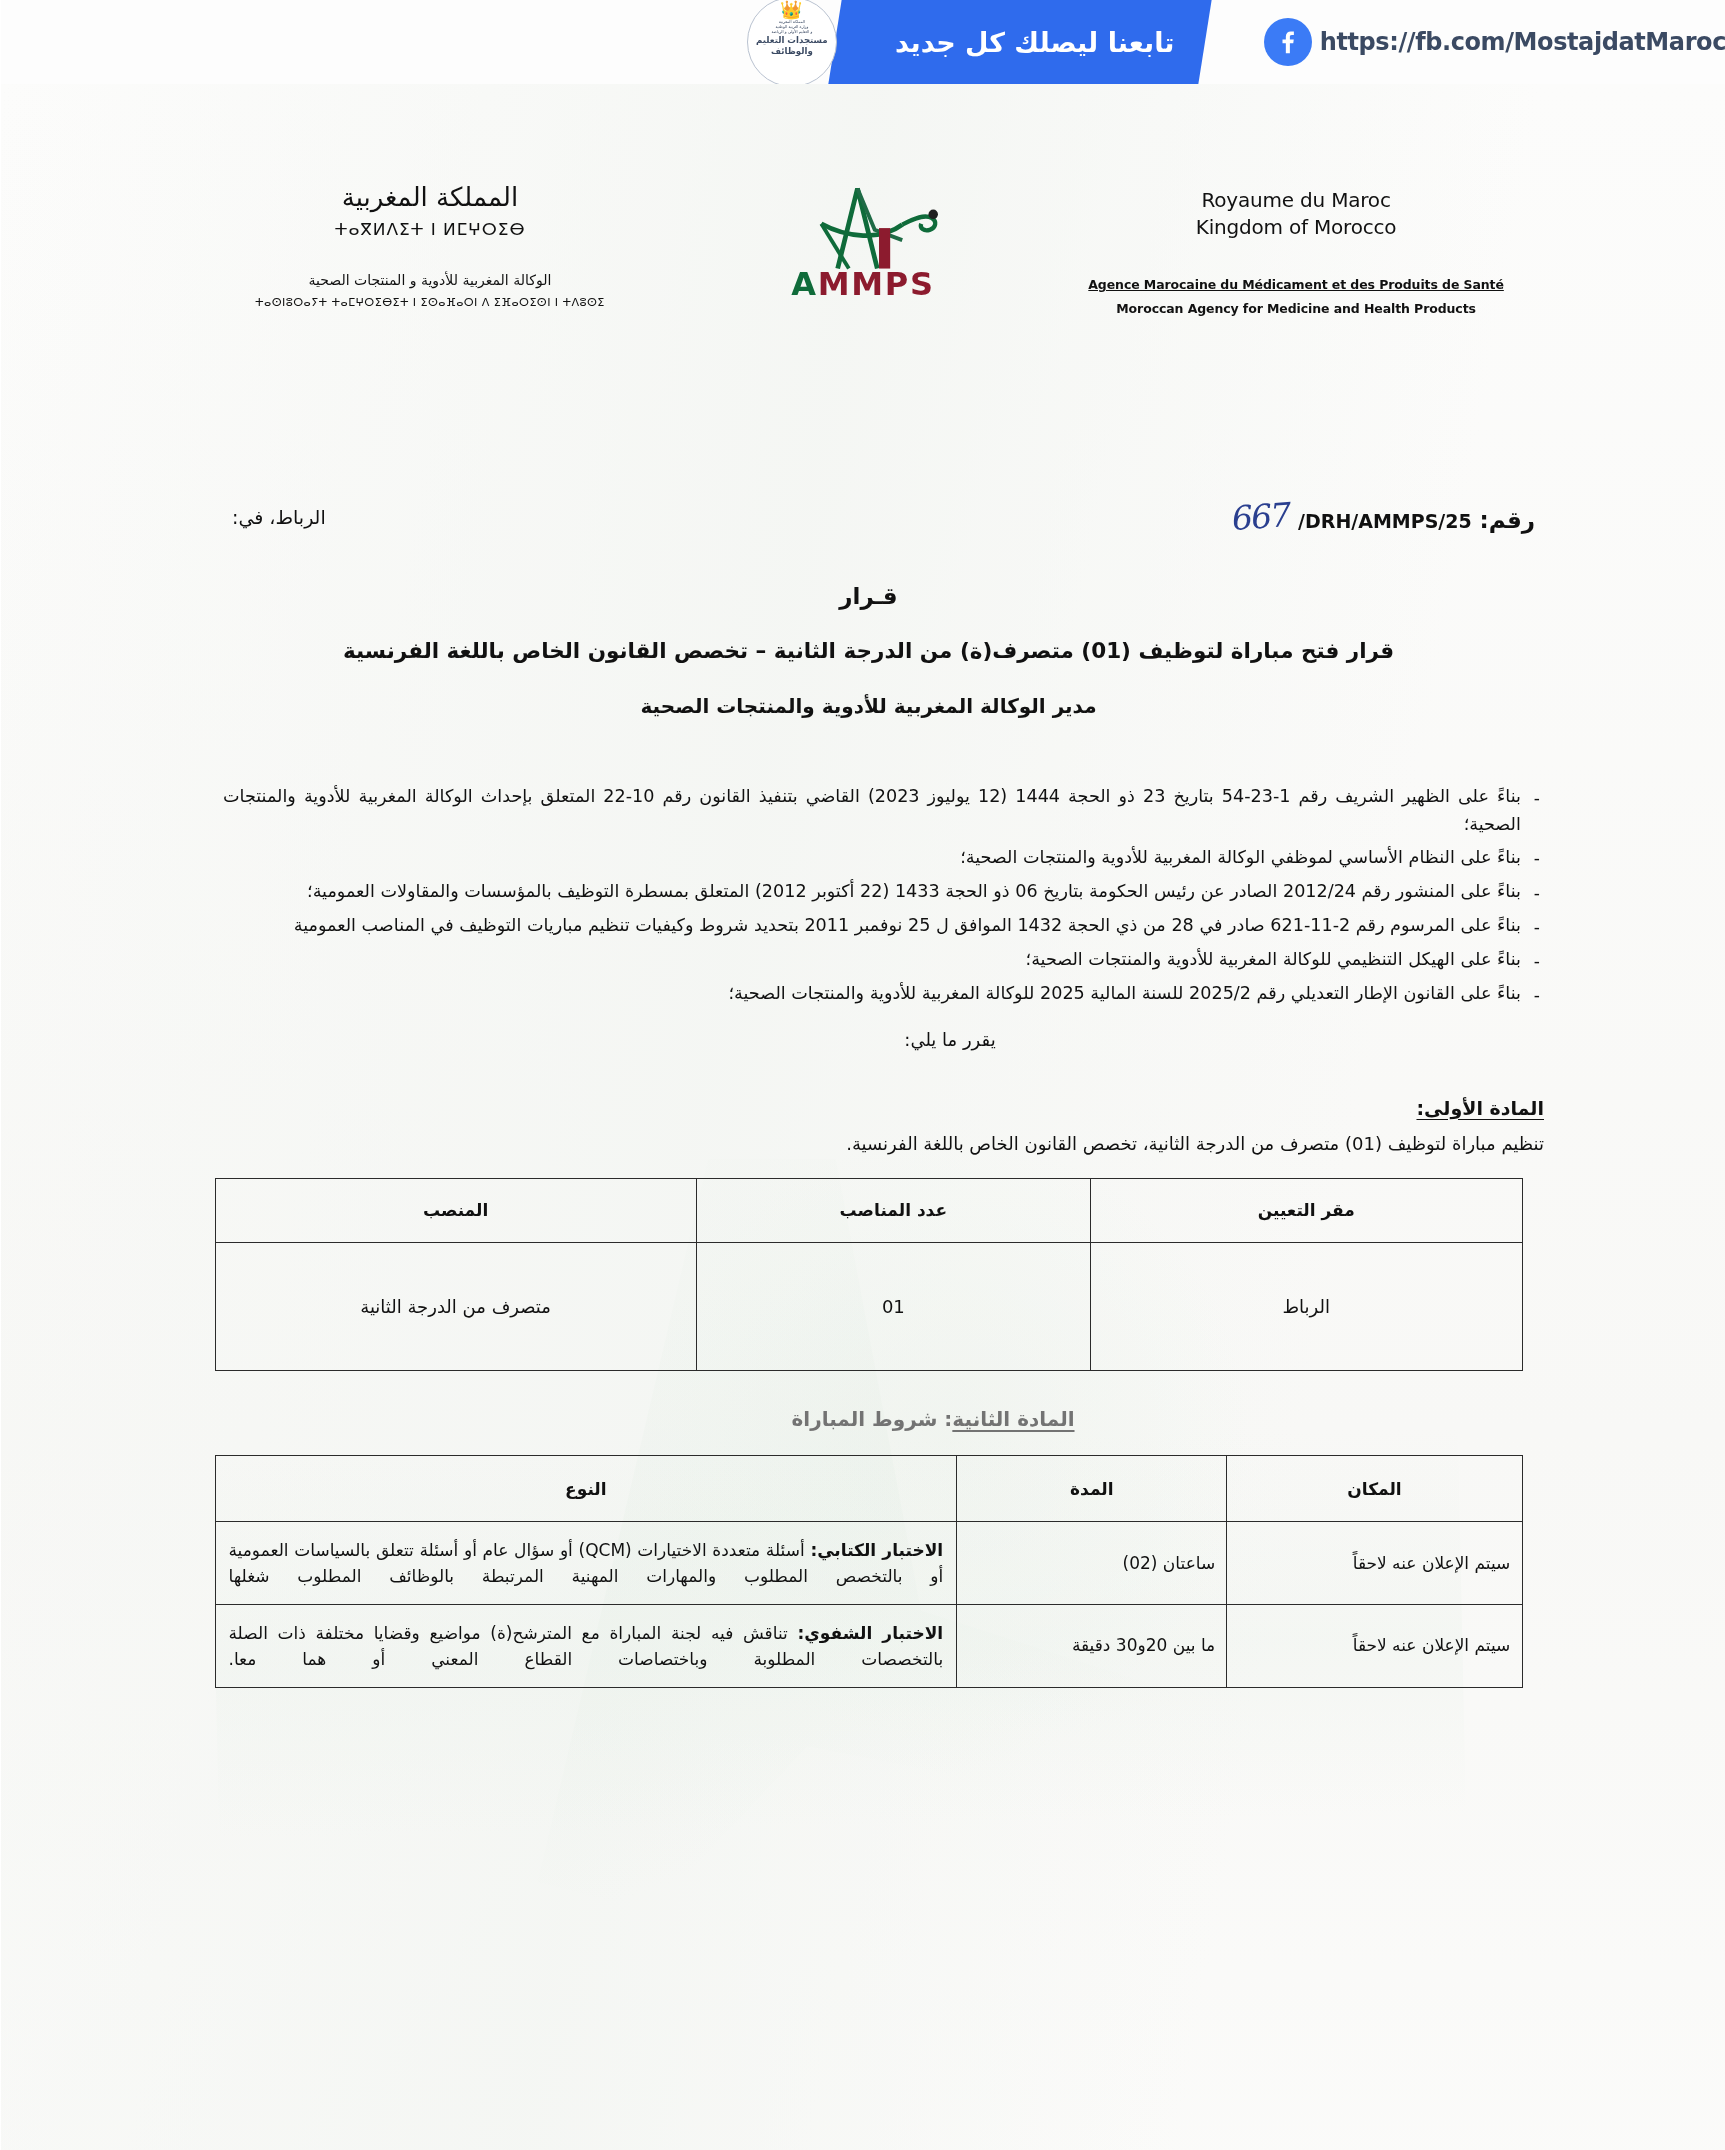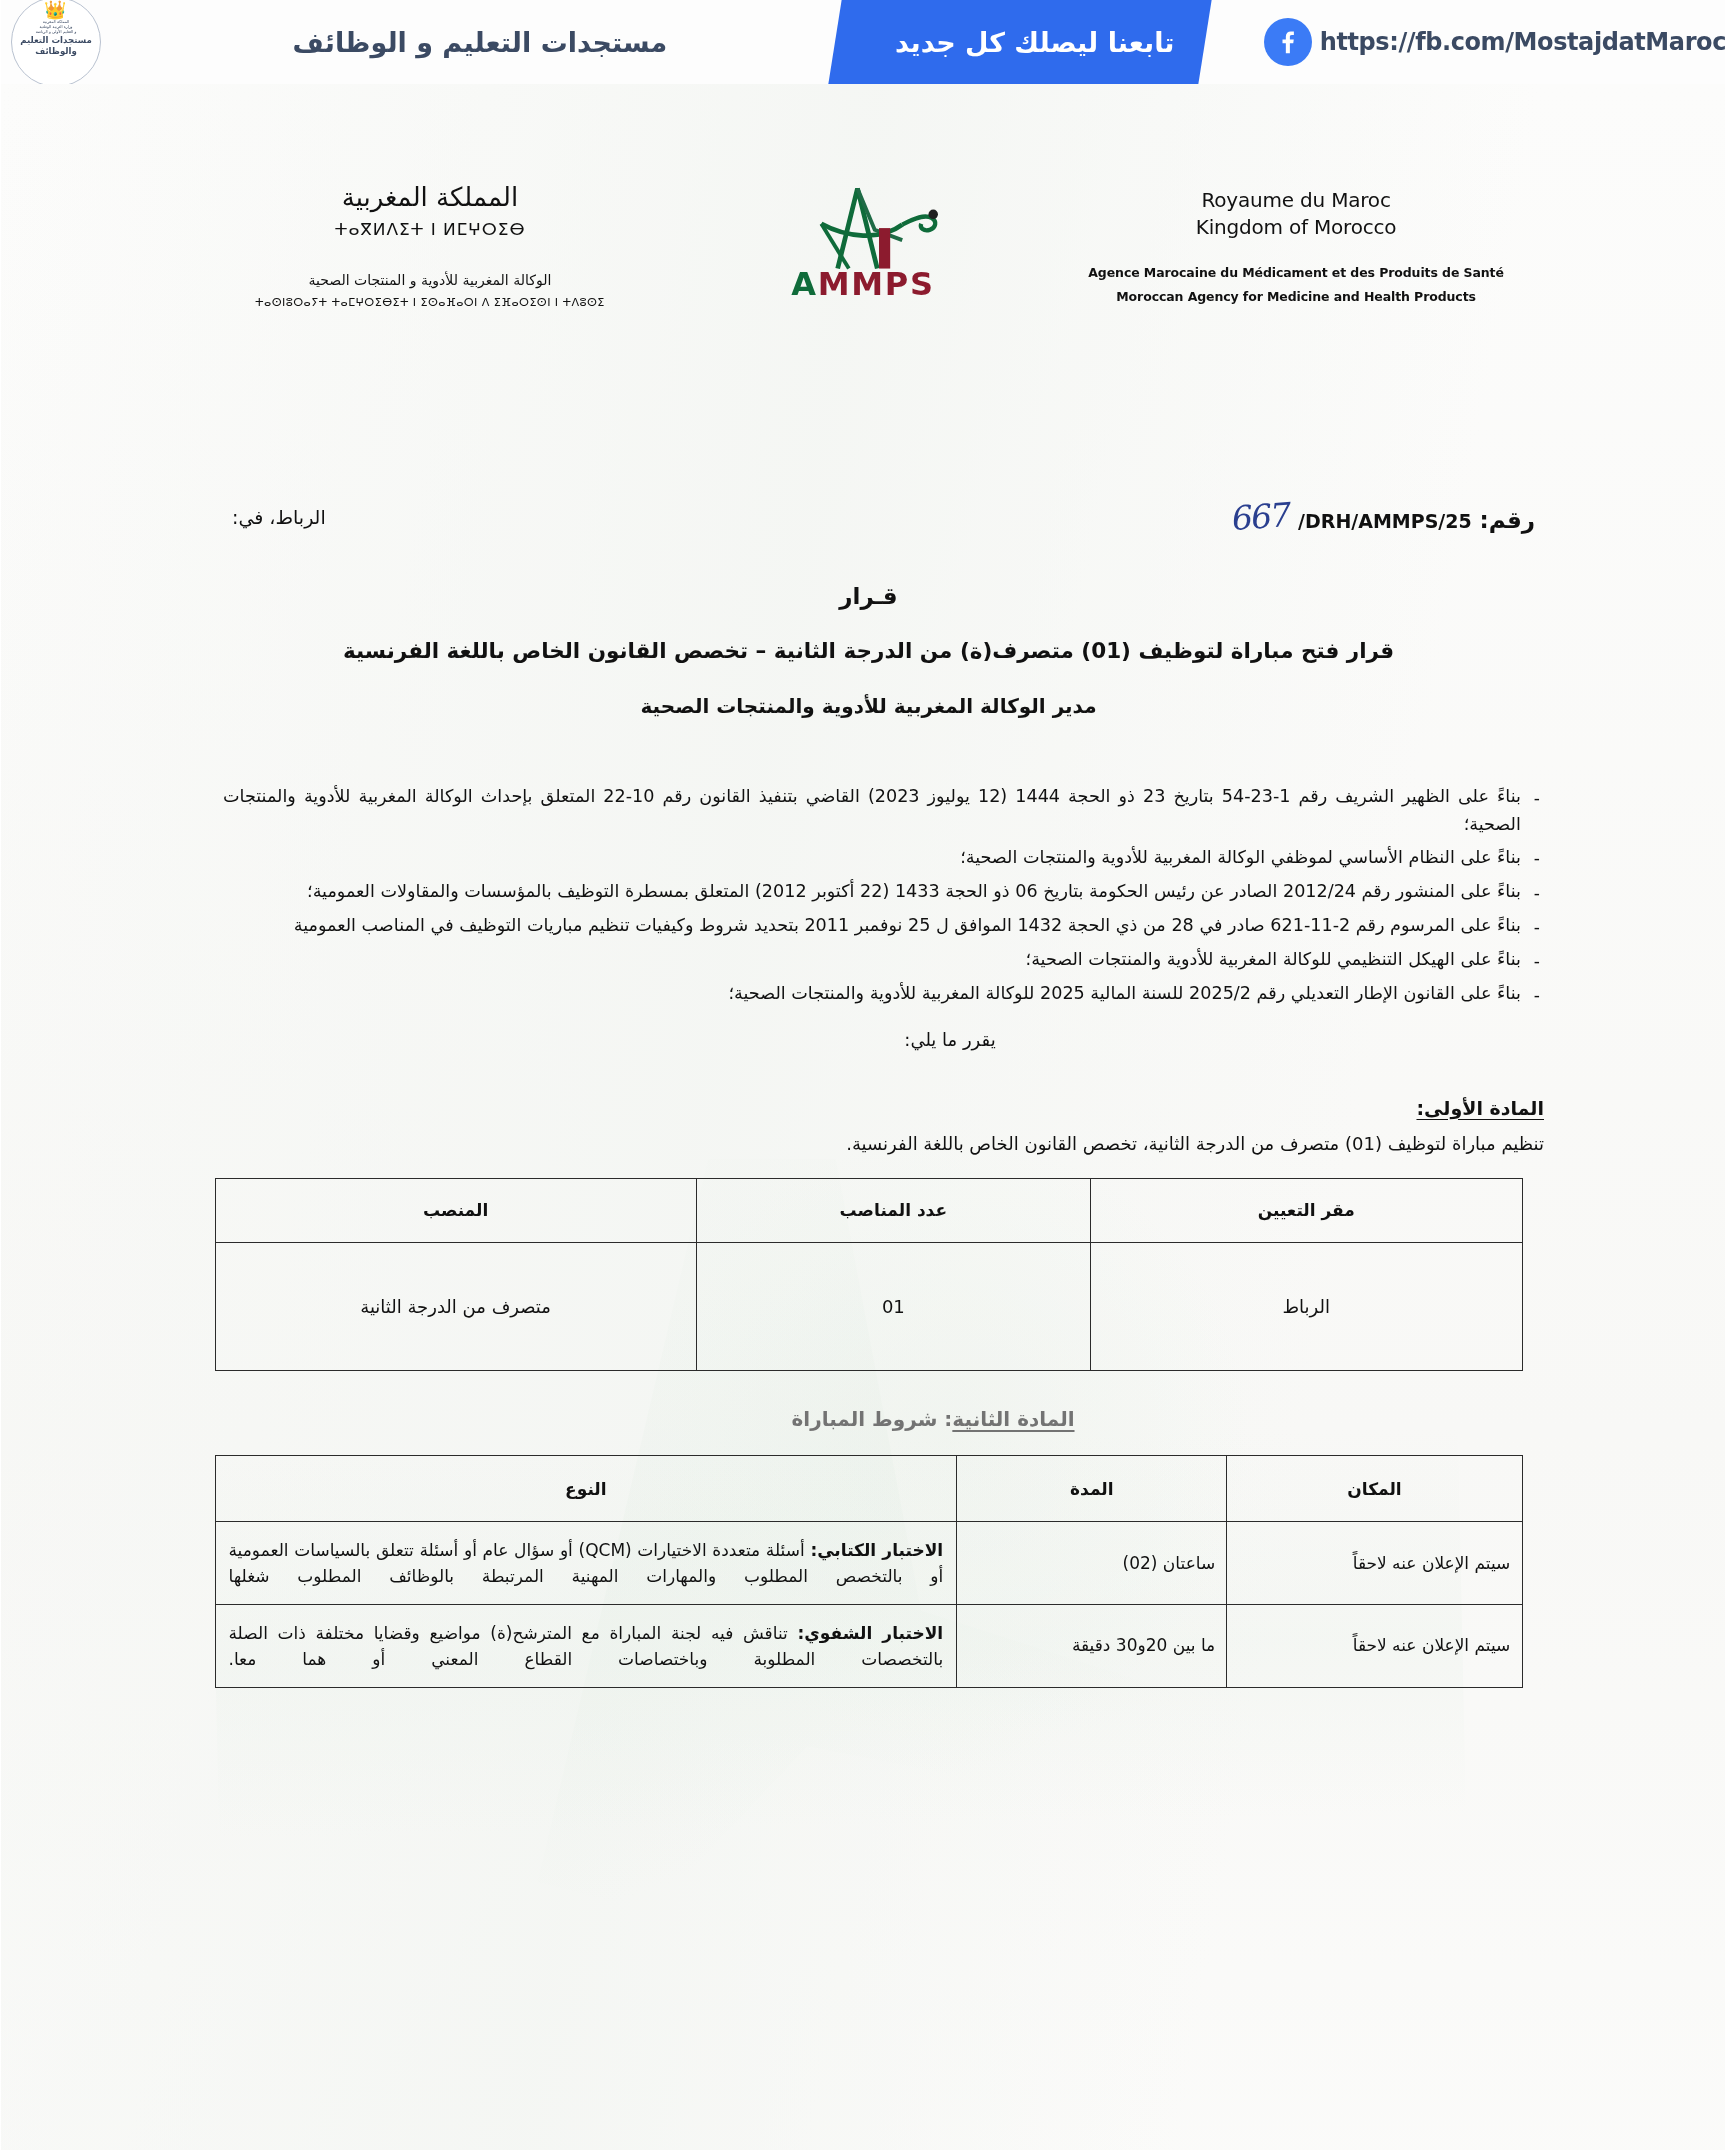--- a/index.html
+++ b/index.html
@@ -178,21 +178,21 @@
     letter-spacing: -0.2px;
   }
   .lh-left .l3, .lh-left .l4 {
     font-family: "DejaVu Sans", sans-serif;
     font-weight: 700;
     font-size: 12.5px;
     color: #111;
     line-height: 1.9;
     letter-spacing: -0.1px;
   }
-  .lh-left .l3 { margin-top: 20px; }
+  .lh-left .l3 { margin-top: 32px; text-decoration: underline; }
 
   .lh-logo {
     width: 310px;
     display: flex;
     flex-direction: column;
     align-items: center;
     justify-content: flex-start;
     padding-top: 2.6px;
   }
   .lh-logo svg { display:block; }
@@ -398,21 +398,20 @@
         <path fill="#ffffff" d="M13.5 21v-8h2.7l.4-3.1h-3.1V7.9c0-.9.25-1.5 1.55-1.5h1.65V3.63C16.4 3.56 15.42 3.5 14.28 3.5c-2.38 0-4.01 1.45-4.01 4.12V9.9H7.6V13h2.67v8h3.23z"></path>
       </svg>
     </span>
     <span class="fb-url">https://fb.com/MostajdatMaroc</span>
   </div>
 
   <div class="banner-blue">
     <span>تابعنا ليصلك كل جديد</span>
   </div>
 
-  <div class="banner-arabic-title">مستجدات التعليم و الوظائف</div>
 
   <div class="banner-seal">
     <div class="seal-circle">
       <div class="seal-crest">👑</div>
       <div class="seal-min">المملكة المغربية<br>وزارة التربية الوطنية<br>و التعليم الأولي و الرياضة</div>
       <div class="seal-name">مستجدات التعليم</div>
       <div class="seal-name">والوظائف</div>
     </div>
   </div>
 </div>

